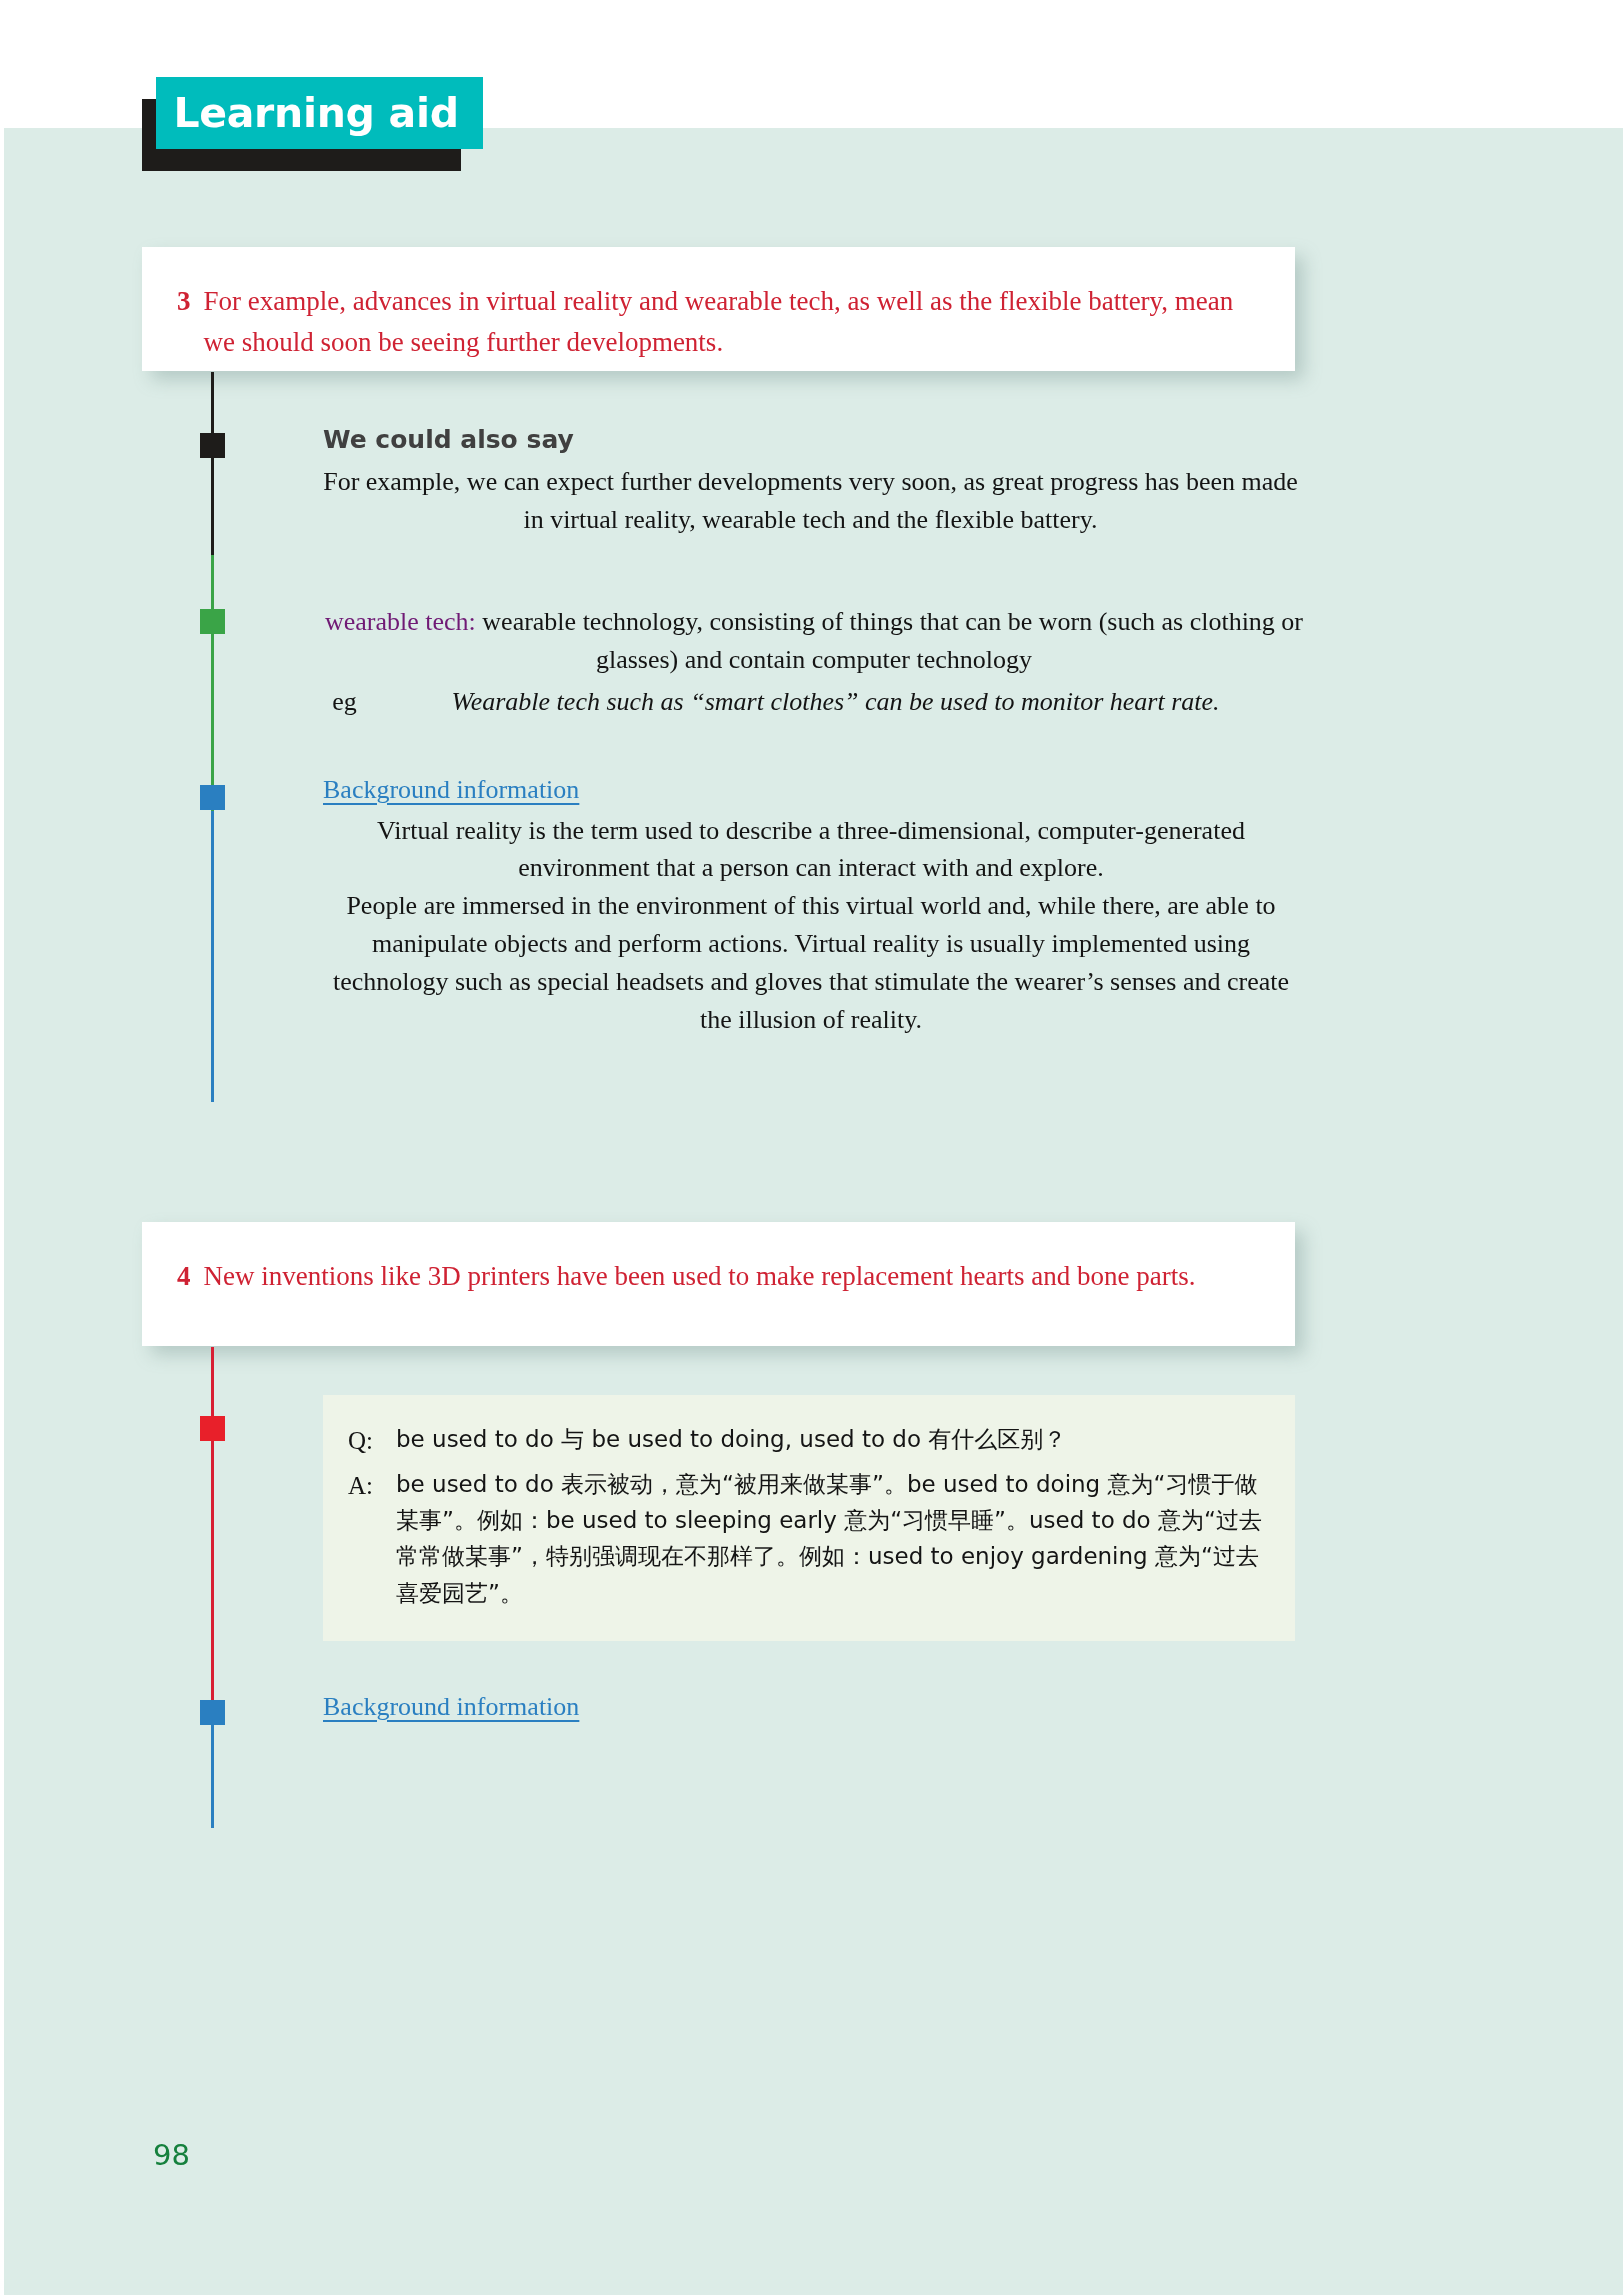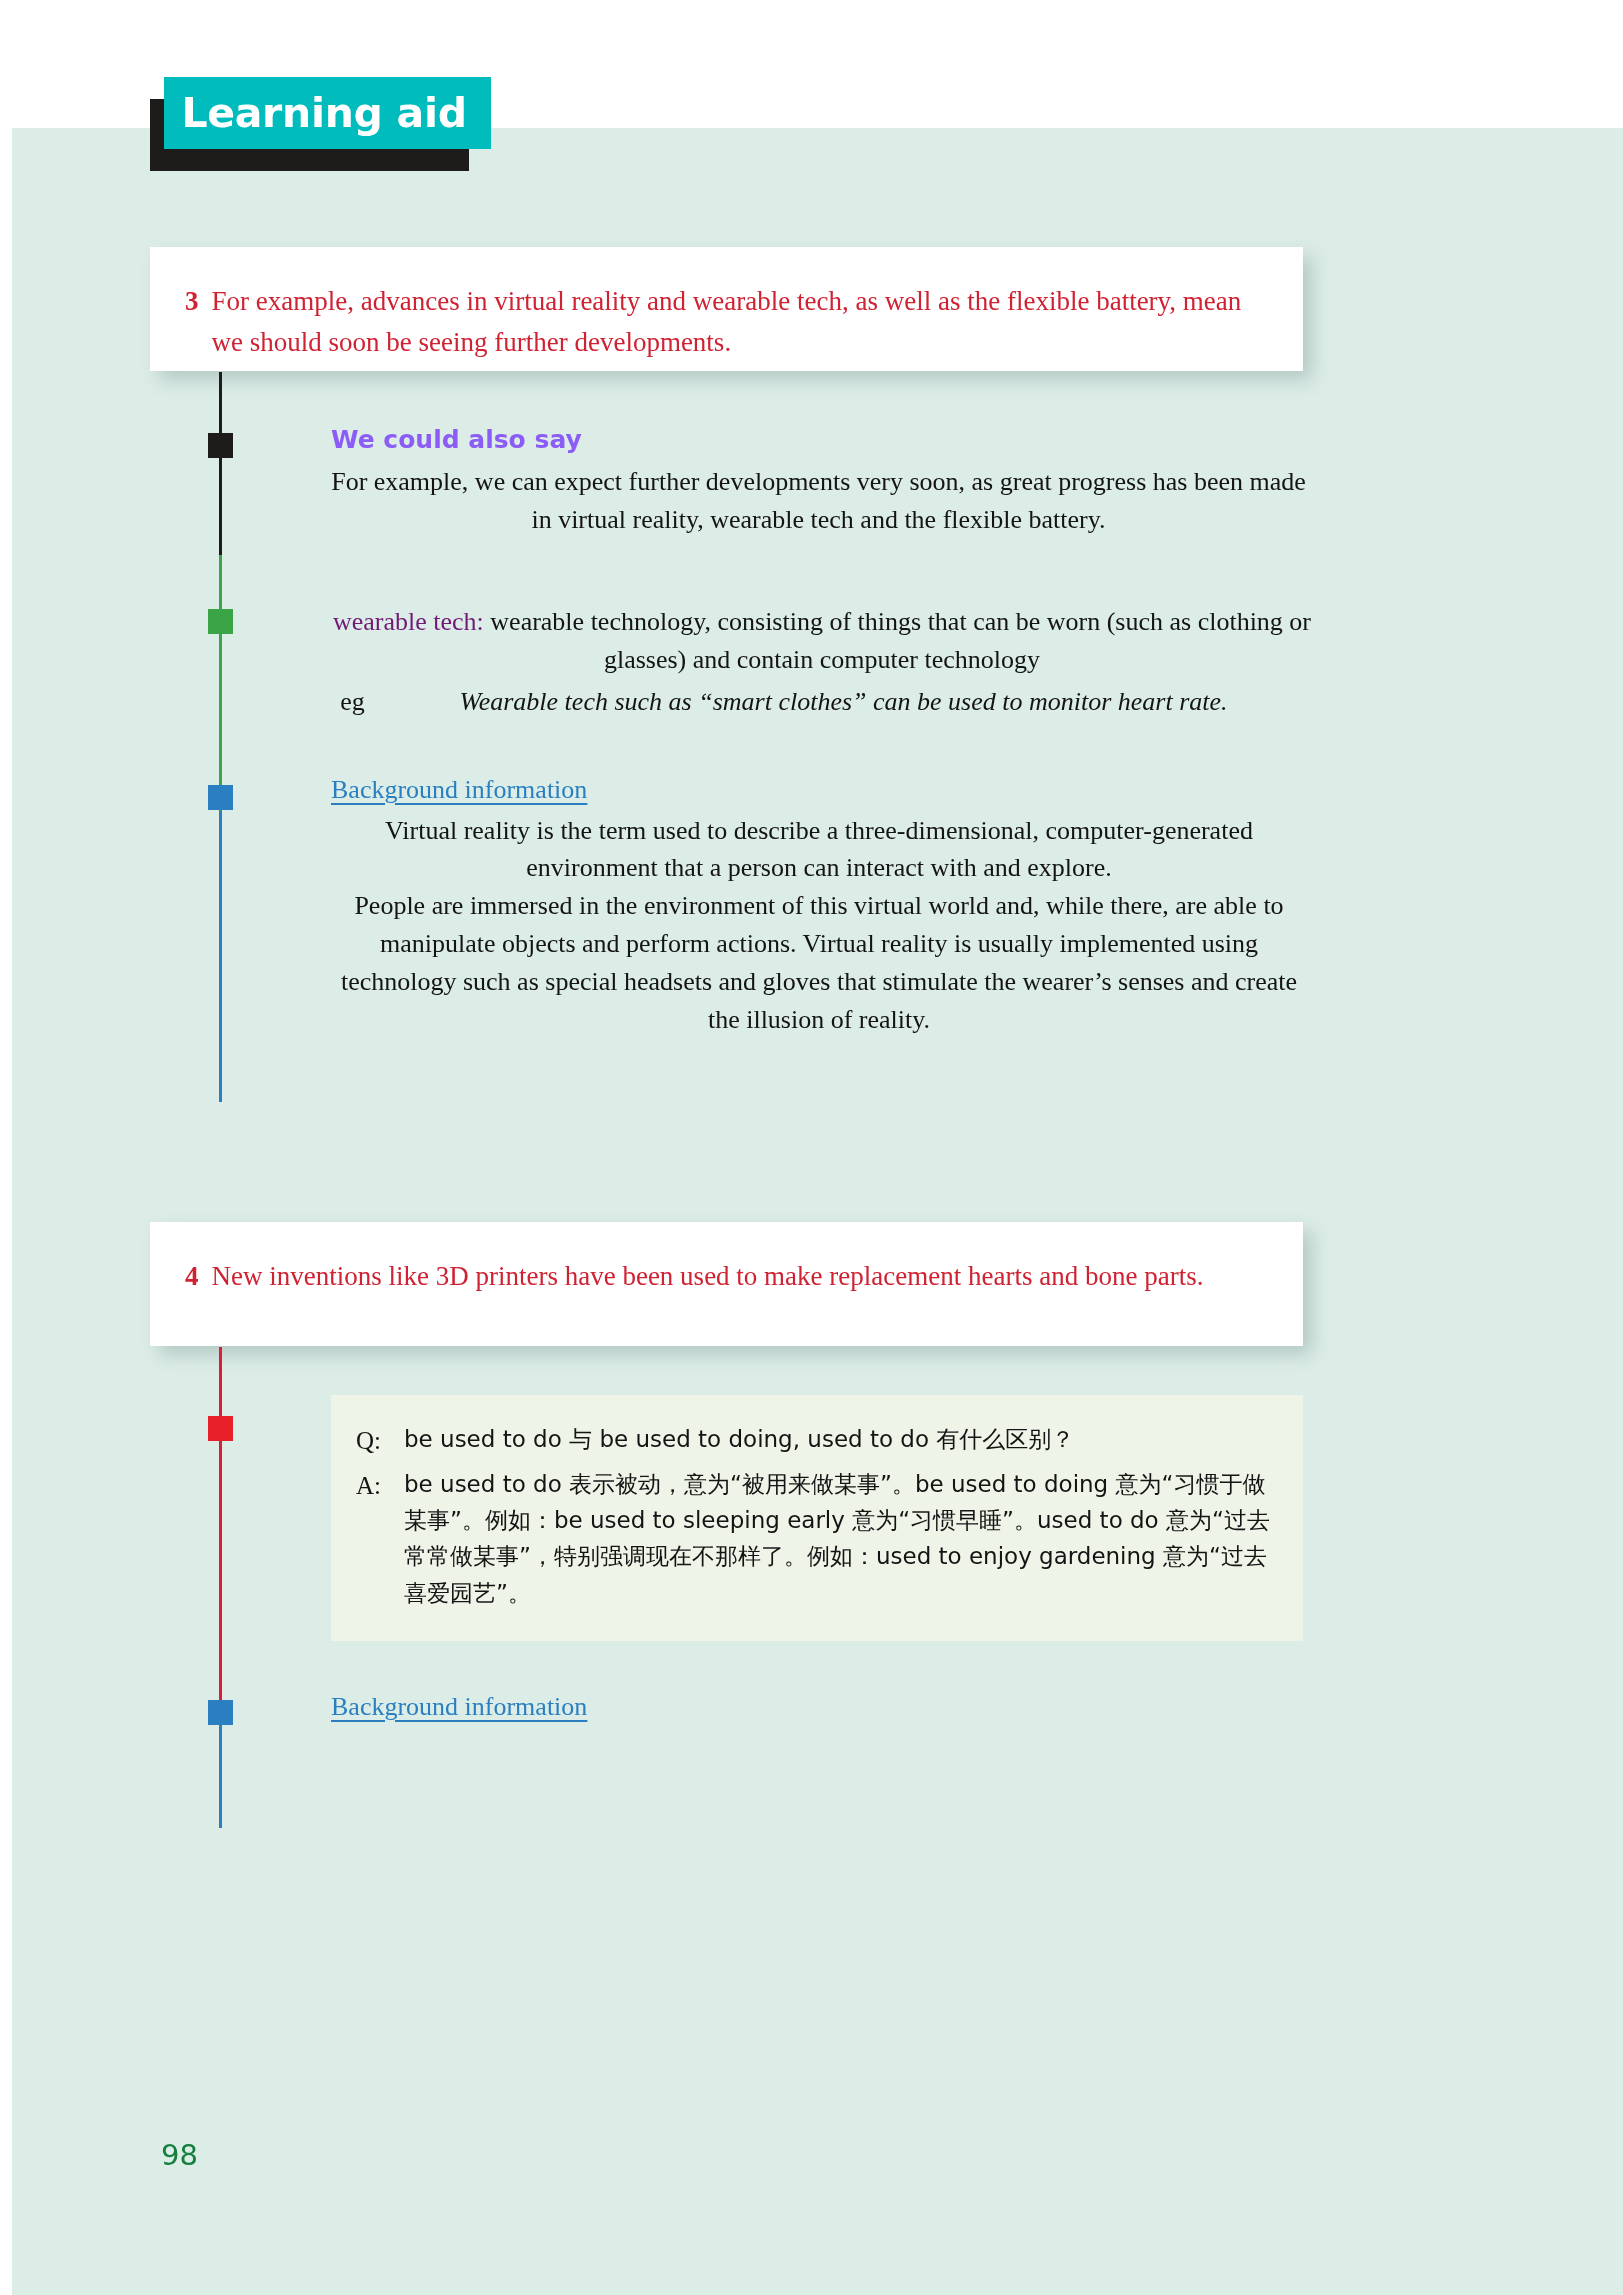--- a/index.html
+++ b/index.html
@@ -5,21 +5,21 @@
   html,body{margin:0;padding:0;}
   body{
     width:1623px;height:2295px;
     background:#ffffff;
     font-family:"Liberation Serif", serif;
     position:relative;
     overflow:hidden;
   }
   
   #page{
-    position:absolute;left:12px;top:0;width:1391px;height:2295px;
+    position:absolute;left:4px;top:0;width:1391px;height:2295px;
     background:#ffffff;
     padding-left:16px;
   }
   #mint{
     position:absolute;left:0;top:128px;width:1623px;height:2167px;
     background:#dcece7;
   }
   
   #header-badge{
     position:absolute;left:138px;top:99px;width:327px;height:72px;
@@ -60,21 +60,21 @@
   .sentence-text{flex:1 1 auto;}
 
   
   .tl-line{position:absolute;width:3.3px;}
   .tl-marker{position:absolute;width:25px;height:25px;}
 
   
   .block{position:absolute;}
   .block-title-bold{
     font-family:"DejaVu Sans", sans-serif;
-    font-weight:bold;font-size:25px;color:#8b5cf6;
+    font-weight:bold;font-size:25px;color:#404040;
     margin-bottom:9.2px;
   }
   .block-body{
     font-size:26px;line-height:1.46;color:#141414;text-align:center;
   }
   .vocab-term{color:#701a75;font-weight:normal;}
   .eg-row{display:flex;margin-top:3.9px;}
   .eg-label{flex:0 0 auto;width:43px;}
   .eg-text{flex:1 1 auto;font-style:italic;}
   .bg-heading{

